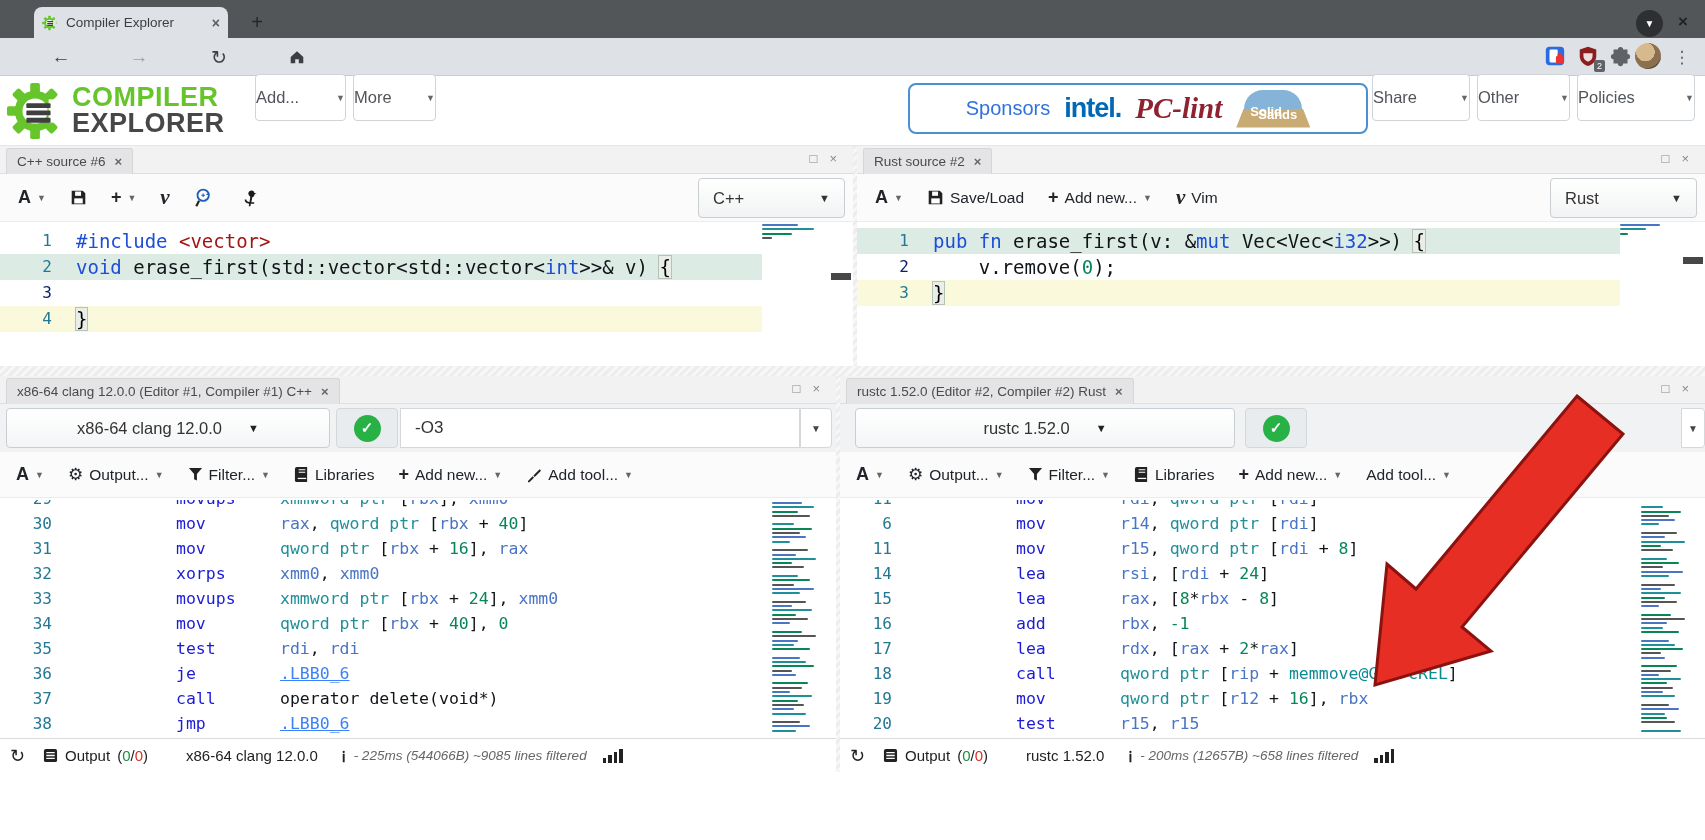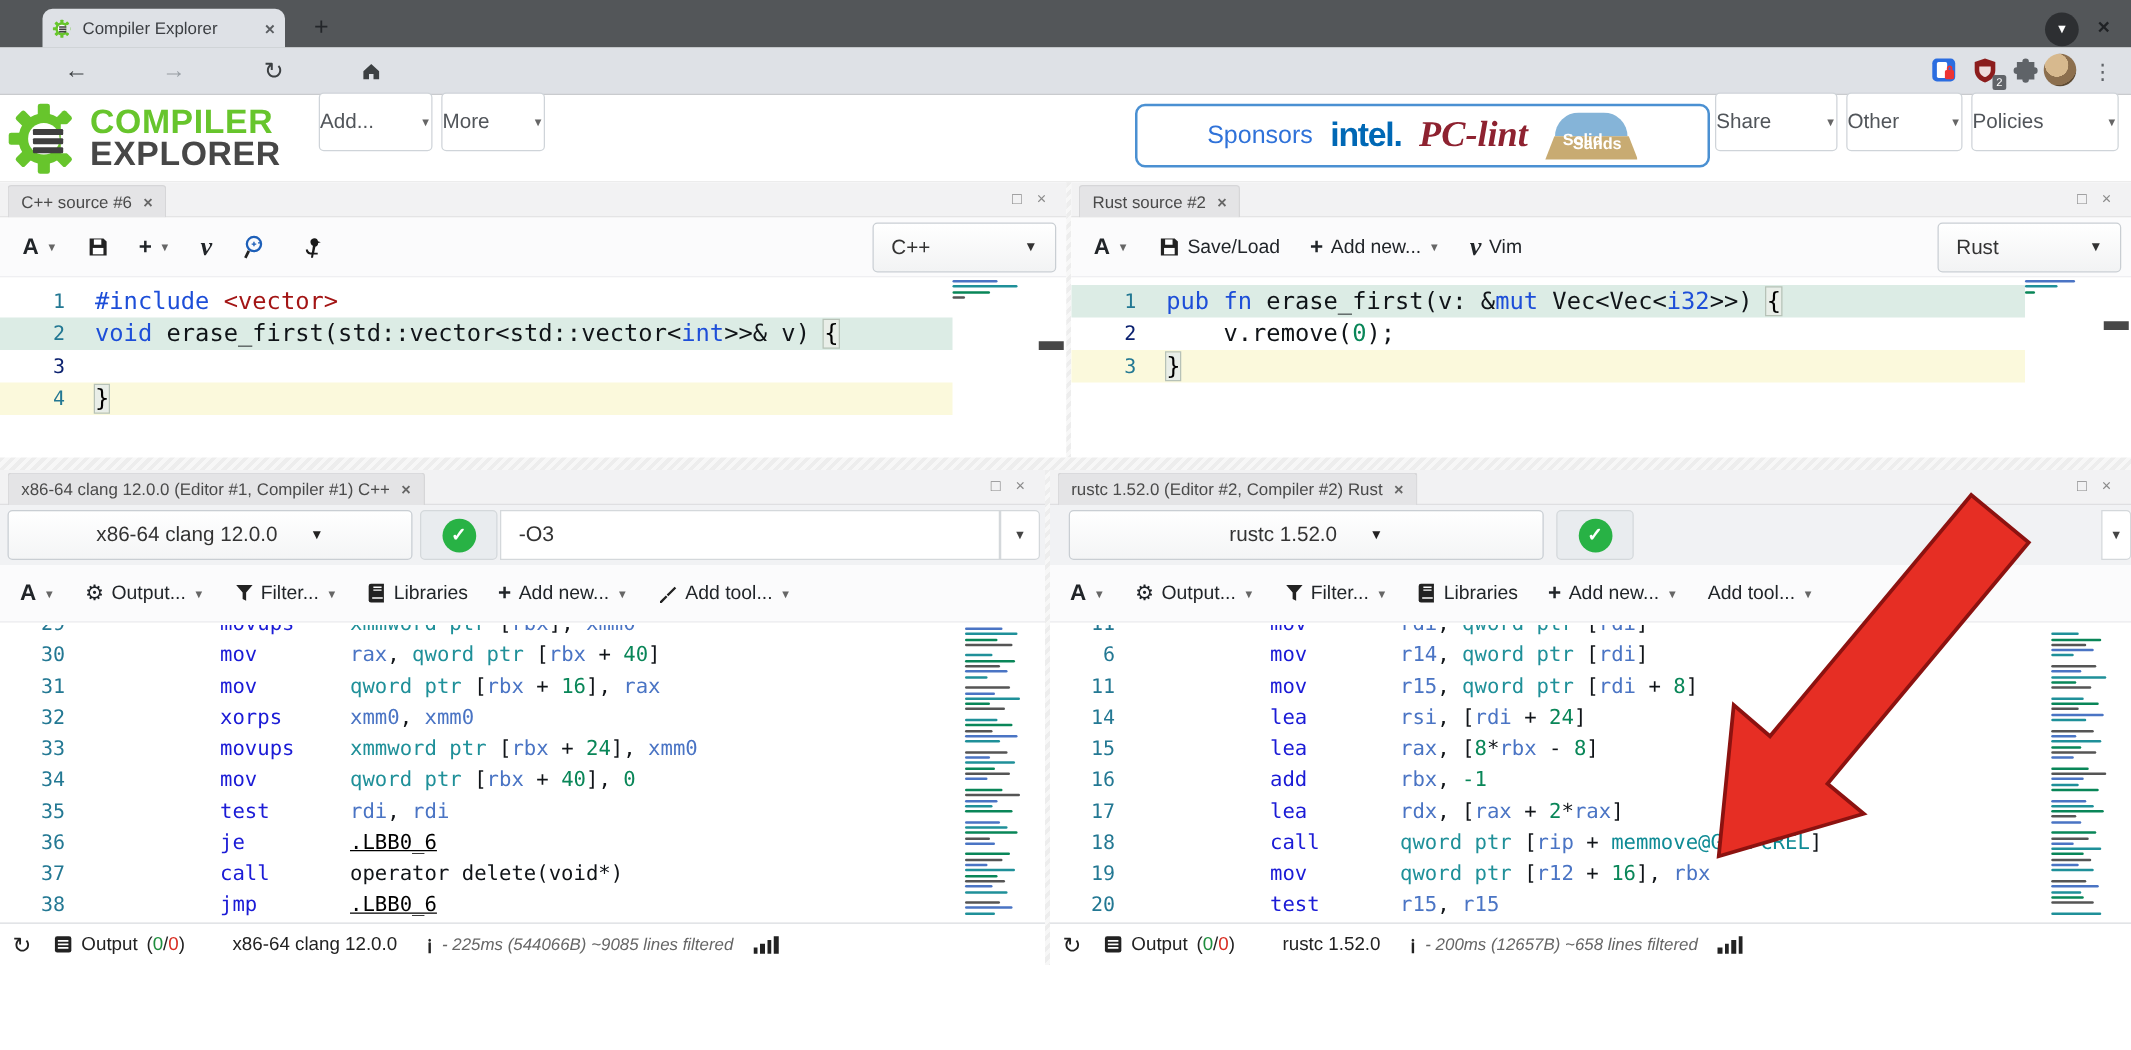--- a/index.html
+++ b/index.html
@@ -81,21 +81,21 @@
   .src-line{display:flex;height:26px;line-height:26px;font-family:"DejaVu Sans Mono",monospace;font-size:19px;white-space:pre;}
   .asm-line{display:flex;height:25px;line-height:25px;font-family:"DejaVu Sans Mono",monospace;font-size:16.5px;white-space:pre;}
   .ln{flex:0 0 52px;text-align:right;color:#237893;font-size:16px;}
   .ln-active{color:#0b216f;}
   .src-line .code{margin-left:24px;}
   .asm-line .mn{margin-left:124px;width:104px;color:#1b1bd6;}
   .bg-g{background:#dcece5;}
   .bg-y{background:#fbf9dc;}
   .tk-k{color:#1d4ed8;} .tk-s{color:#a31515;} .tk-n{color:#098658;} .tk-d{color:#101418;}
   .tk-r{color:#4a74c4;} .tk-q{color:#1f9099;} .tk-g{color:#0f8b95;}
-  .tk-l{color:#000000;text-decoration:underline;}
+  .tk-l{color:#3b82f6;text-decoration:underline;}
   .tk-b{background:#e9eee8;outline:1px solid #b7c2b7;}
   .minimap{position:absolute;top:2px;}
   .minimap .mrow{height:2px;margin-bottom:2.3px;border-radius:1px;}
   .rulermark{position:absolute;width:20px;height:7px;background:#474747;}
 
   
   .comprow{position:absolute;left:0;top:28px;right:0;height:48px;background:#f1f2f4;box-sizing:border-box;}
   .compsel{position:absolute;top:4px;height:40px;border:1px solid #c9ced3;border-radius:4px;
            background:linear-gradient(#fff,#f4f5f6);display:flex;align-items:center;justify-content:center;gap:26px;
            font-size:16.5px;color:#333;box-sizing:border-box;}

